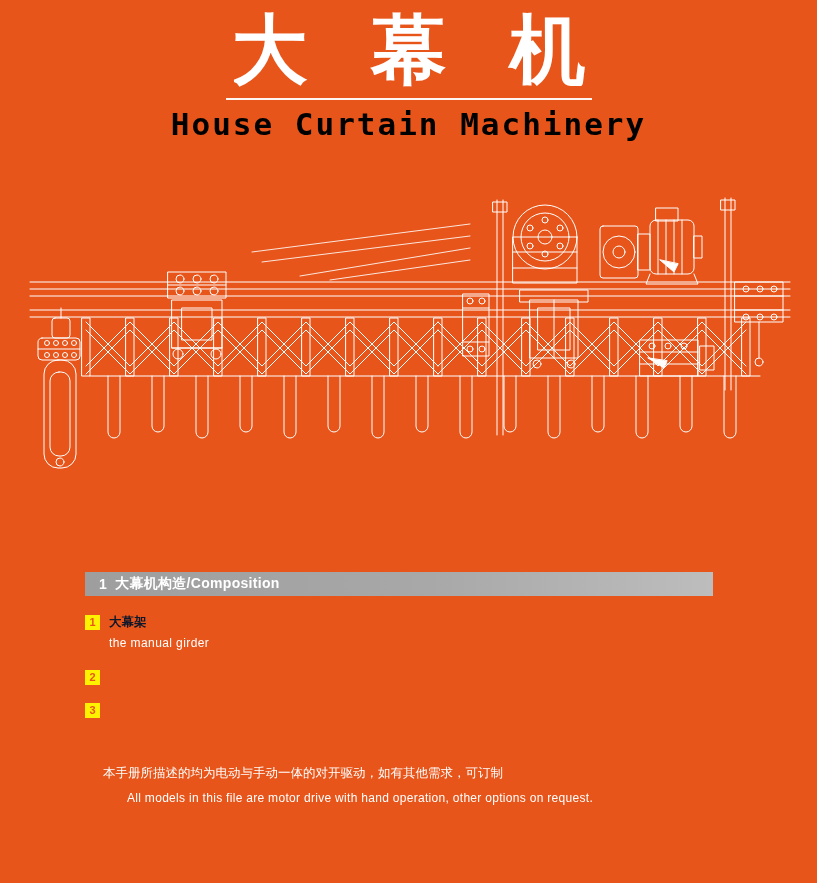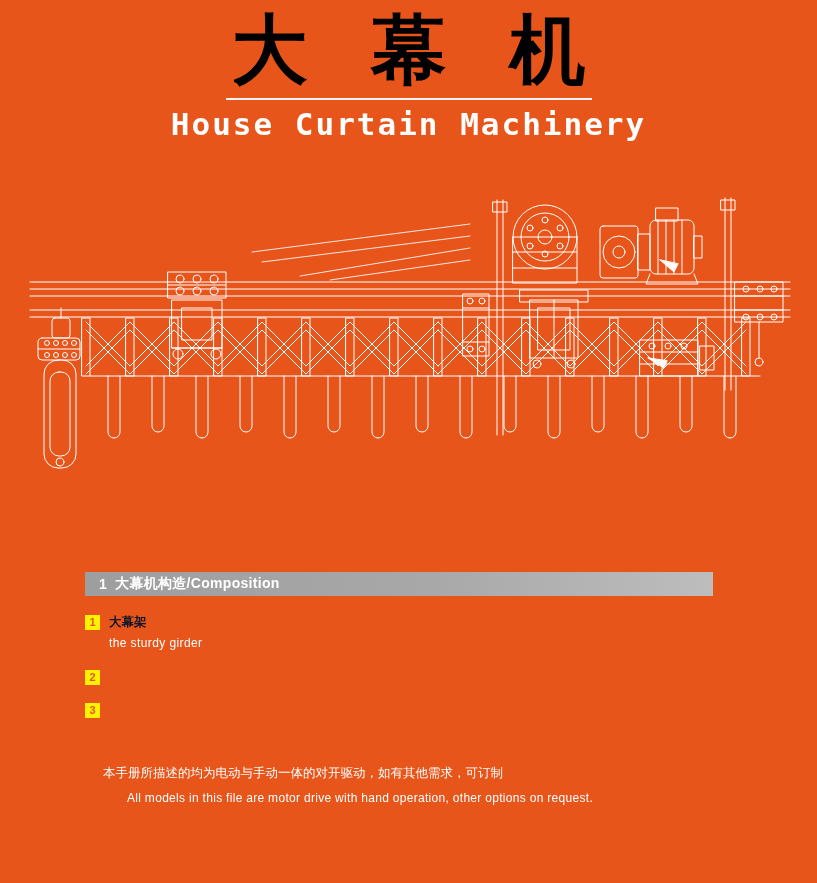--- a/index.html
+++ b/index.html
@@ -17,37 +17,37 @@
   .header {
     padding-top: 12px;
     text-align: center;
   }
   .title-cn {
     font-family: "Liberation Serif", serif;
     font-weight: bold;
     font-size: 76px;
     letter-spacing: 22px;
     line-height: 1.0;
-    color: #000000;
+    color: #ffffff;
     margin: 0;
     padding-left: 22px;
   }
   .title-rule {
     width: 366px;
     height: 2px;
     background: #ffffff;
     margin: 10px auto 6px auto;
     opacity: .95;
   }
   .title-en {
     font-family: "DejaVu Sans Mono", monospace;
     font-size: 31px;
     font-weight: bold;
     letter-spacing: 2px;
-    color: #ffffff;
+    color: #000000;
     margin: 0;
   }
 
   
   .illus {
     position: relative;
     width: 817px;
     height: 340px;
     margin-top: 48px;
   }
@@ -310,21 +310,21 @@
     <span>大幕机构造/Composition</span>
   </div>
 </div>
 
 <div class="list">
 
   <div class="item">
     <div class="badge">1</div>
     <div class="item-text">
       <div class="cn">大幕架</div>
-      <div class="en">the sturdy girder</div>
+      <div class="en">the manual girder</div>
     </div>
   </div>
 
   <div class="item">
     <div class="badge">2</div>
   </div>
 
   <div class="item">
     <div class="badge">3</div>
   </div>

